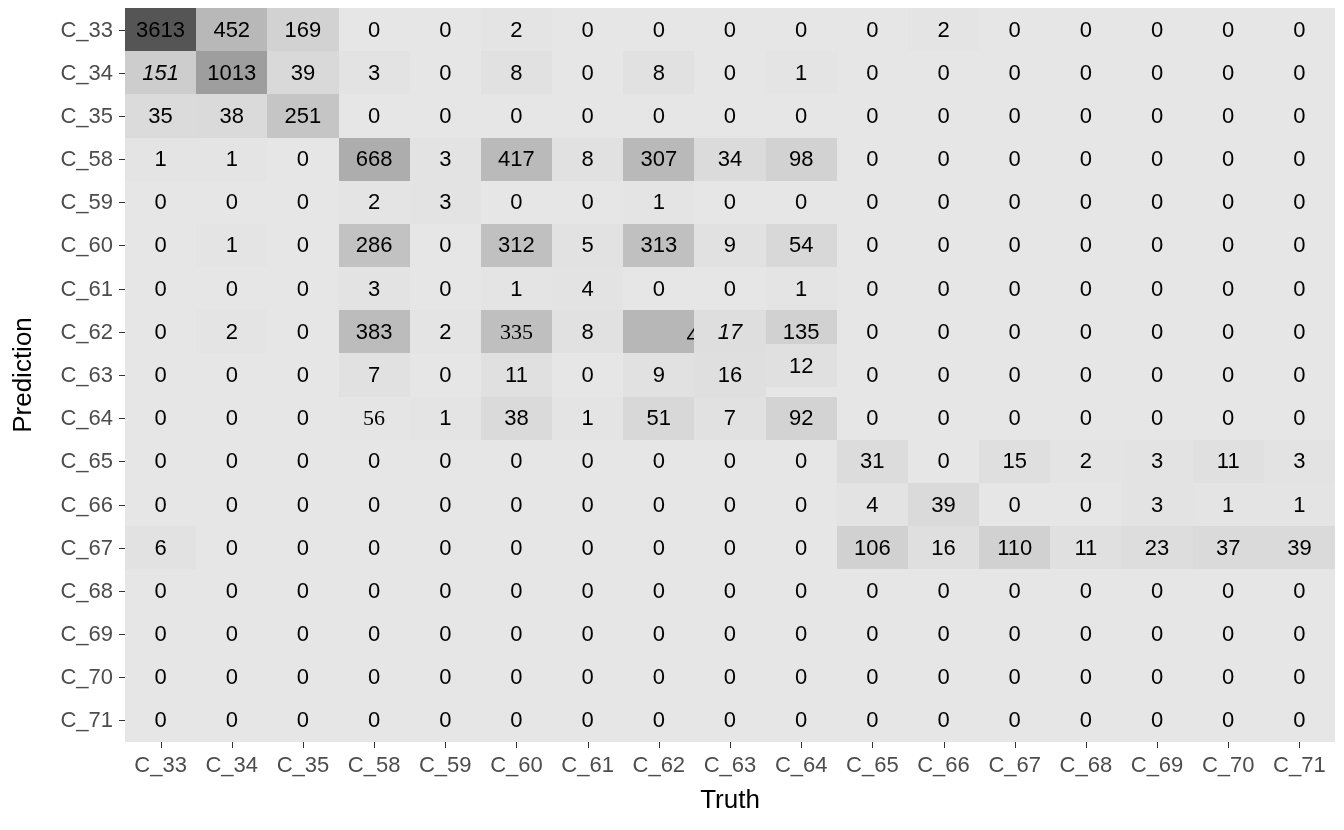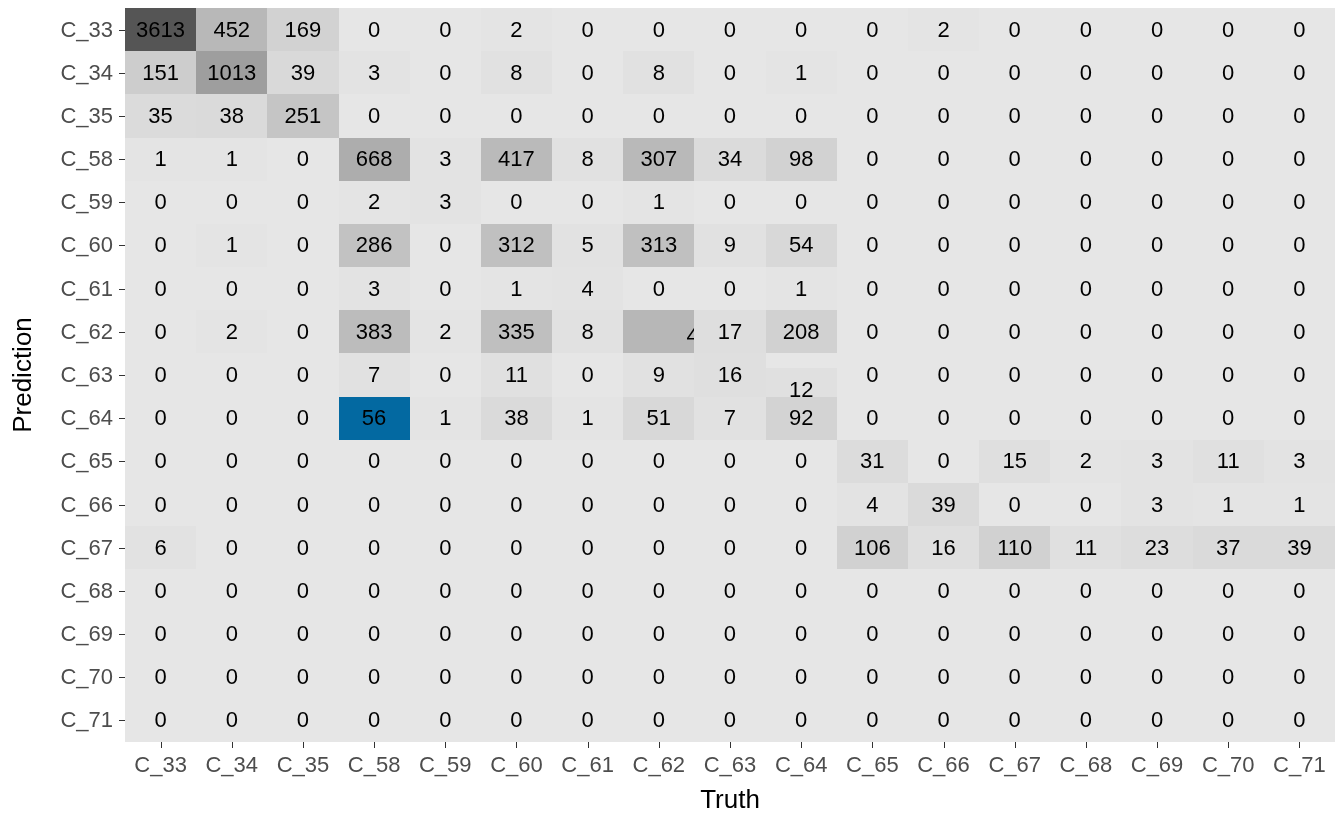--- a/index.html
+++ b/index.html
@@ -119,21 +119,21 @@
     </div>
     <div class="cell" style="left: 1121.46px; top: 8px; width: 71.176px; height: 43.176px; background: rgb(230, 230, 230);">
       <div class="cell-label">0</div>
     </div>
     <div class="cell" style="left: 1192.64px; top: 8px; width: 71.176px; height: 43.176px; background: rgb(230, 230, 230);">
       <div class="cell-label">0</div>
     </div>
     <div class="cell" style="left: 1263.82px; top: 8px; width: 71.176px; height: 43.176px; background: rgb(230, 230, 230);">
       <div class="cell-label">0</div>
     </div>
-    <div class="cell" style="left: 125px; top: 51.176px; width: 71.176px; height: 43.176px; background: rgb(205, 205, 205);">
+    <div class="cell" style="left: 125px; top: 51.176px; width: 71.176px; height: 43.176px; background: rgb(205, 205, 205); font-style: italic;">
       <div class="cell-label">151</div>
     </div>
     <div class="cell" style="left: 196.176px; top: 51.176px; width: 71.176px; height: 43.176px; background: rgb(158, 158, 158);">
       <div class="cell-label">1013</div>
     </div>
     <div class="cell" style="left: 267.352px; top: 51.176px; width: 71.176px; height: 43.176px; background: rgb(217, 217, 217);">
       <div class="cell-label">39</div>
     </div>
     <div class="cell" style="left: 338.528px; top: 51.176px; width: 71.176px; height: 43.176px; background: rgb(227, 227, 227);">
       <div class="cell-label">3</div>
@@ -440,34 +440,34 @@
     </div>
     <div class="cell" style="left: 267.352px; top: 310.232px; width: 71.176px; height: 43.176px; background: rgb(230, 230, 230);">
       <div class="cell-label">0</div>
     </div>
     <div class="cell" style="left: 338.528px; top: 310.232px; width: 71.176px; height: 43.176px; background: rgb(188, 188, 188);">
       <div class="cell-label">383</div>
     </div>
     <div class="cell" style="left: 409.704px; top: 310.232px; width: 71.176px; height: 43.176px; background: rgb(228, 228, 228);">
       <div class="cell-label">2</div>
     </div>
-    <div class="cell" style="left: 480.88px; top: 310.232px; width: 71.176px; height: 43.176px; background: rgb(191, 191, 191);">
+    <div class="cell" style="left: 480.88px; top: 310.232px; width: 71.176px; height: 43.176px; background: rgb(191, 191, 191); font-family: Liberation Serif, serif;">
       <div class="cell-label">335</div>
     </div>
     <div class="cell" style="left: 552.056px; top: 310.232px; width: 71.176px; height: 43.176px; background: rgb(225, 225, 225);">
       <div class="cell-label">8</div>
     </div>
     <div class="cell" style="left: 623.232px; top: 310.232px; width: 71.176px; height: 52px; background: rgb(183, 183, 183); padding-left: 46px;">
       <div class="cell-label">471</div>
     </div>
-    <div class="cell" style="left: 694.408px; top: 310.232px; width: 71.176px; height: 43.176px; background: rgb(222, 222, 222);">
+    <div class="cell" style="left: 694.408px; top: 310.232px; width: 71.176px; height: 43.176px; background: rgb(222, 222, 222); font-style: italic;">
       <div class="cell-label">17</div>
     </div>
     <div class="cell" style="left: 765.584px; top: 310.232px; width: 71.176px; height: 43.176px; background: rgb(209, 209, 209);">
-      <div class="cell-label">208</div>
+      <div class="cell-label">135</div>
     </div>
     <div class="cell" style="left: 836.76px; top: 310.232px; width: 71.176px; height: 43.176px; background: rgb(230, 230, 230);">
       <div class="cell-label">0</div>
     </div>
     <div class="cell" style="left: 907.936px; top: 310.232px; width: 71.176px; height: 43.176px; background: rgb(230, 230, 230);">
       <div class="cell-label">0</div>
     </div>
     <div class="cell" style="left: 979.112px; top: 310.232px; width: 71.176px; height: 43.176px; background: rgb(230, 230, 230);">
       <div class="cell-label">0</div>
     </div>
@@ -503,21 +503,21 @@
     </div>
     <div class="cell" style="left: 552.056px; top: 353.408px; width: 71.176px; height: 43.176px; background: rgb(230, 230, 230);">
       <div class="cell-label">0</div>
     </div>
     <div class="cell" style="left: 623.232px; top: 353.408px; width: 71.176px; height: 43.176px; background: rgb(225, 225, 225);">
       <div class="cell-label">9</div>
     </div>
     <div class="cell" style="left: 694.408px; top: 353.408px; width: 71.176px; height: 43.176px; background: rgb(223, 223, 223);">
       <div class="cell-label">16</div>
     </div>
-    <div class="cell" style="left: 765.584px; top: 368px; width: 71.176px; height: 43.176px; background: rgb(224, 224, 224);">
+    <div class="cell" style="left: 765.584px; top: 344px; width: 71.176px; height: 43.176px; background: rgb(224, 224, 224);">
       <div class="cell-label">12</div>
     </div>
     <div class="cell" style="left: 836.76px; top: 353.408px; width: 71.176px; height: 43.176px; background: rgb(230, 230, 230);">
       <div class="cell-label">0</div>
     </div>
     <div class="cell" style="left: 907.936px; top: 353.408px; width: 71.176px; height: 43.176px; background: rgb(230, 230, 230);">
       <div class="cell-label">0</div>
     </div>
     <div class="cell" style="left: 979.112px; top: 353.408px; width: 71.176px; height: 43.176px; background: rgb(230, 230, 230);">
       <div class="cell-label">0</div>
@@ -536,21 +536,21 @@
     </div>
     <div class="cell" style="left: 125px; top: 396.584px; width: 71.176px; height: 43.176px; background: rgb(230, 230, 230);">
       <div class="cell-label">0</div>
     </div>
     <div class="cell" style="left: 196.176px; top: 396.584px; width: 71.176px; height: 43.176px; background: rgb(230, 230, 230);">
       <div class="cell-label">0</div>
     </div>
     <div class="cell" style="left: 267.352px; top: 396.584px; width: 71.176px; height: 43.176px; background: rgb(230, 230, 230);">
       <div class="cell-label">0</div>
     </div>
-    <div class="cell" style="left: 338.528px; top: 396.584px; width: 71.176px; height: 43.176px; background: #0369a1;">
+    <div class="cell" style="left: 338.528px; top: 396.584px; width: 71.176px; height: 43.176px; background: #e5e5e5; font-family: Liberation Serif, serif;">
       <div class="cell-label">56</div>
     </div>
     <div class="cell" style="left: 409.704px; top: 396.584px; width: 71.176px; height: 43.176px; background: rgb(228, 228, 228);">
       <div class="cell-label">1</div>
     </div>
     <div class="cell" style="left: 480.88px; top: 396.584px; width: 71.176px; height: 43.176px; background: rgb(218, 218, 218);">
       <div class="cell-label">38</div>
     </div>
     <div class="cell" style="left: 552.056px; top: 396.584px; width: 71.176px; height: 43.176px; background: rgb(228, 228, 228);">
       <div class="cell-label">1</div>

